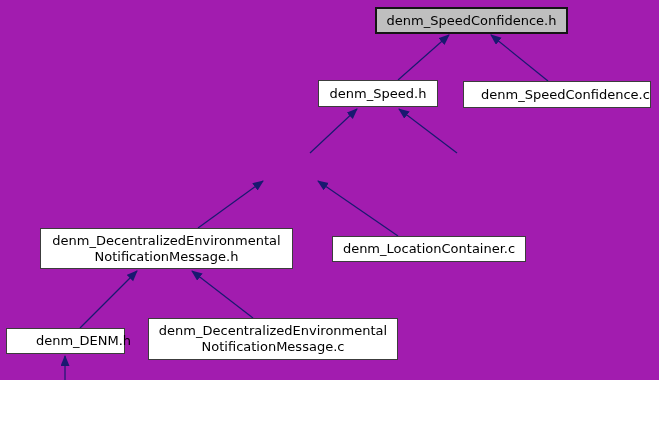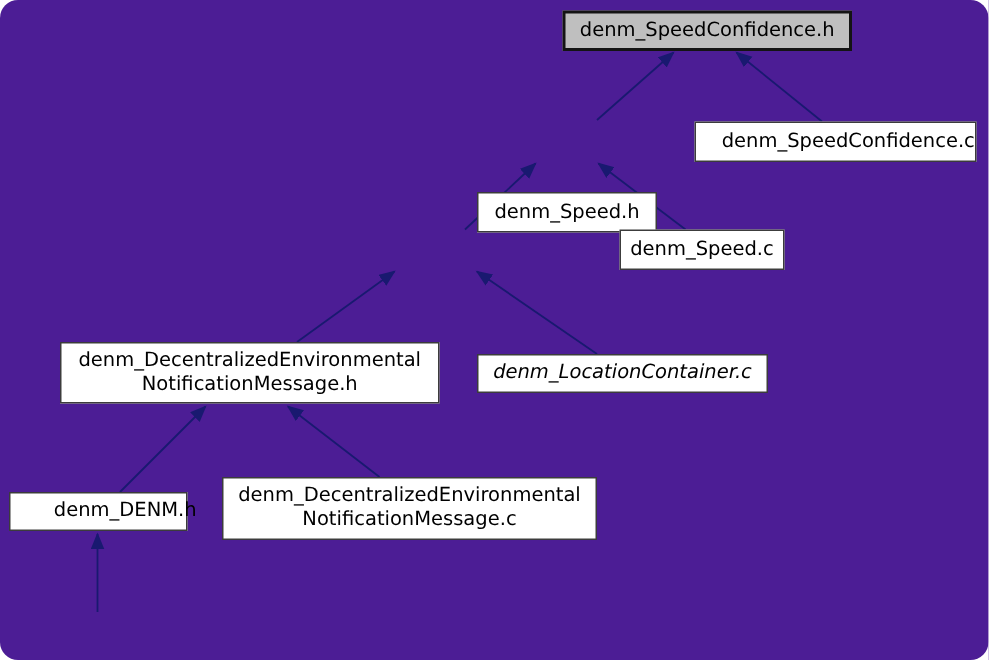--- a/index.html
+++ b/index.html
@@ -4,24 +4,23 @@
 <style>
   html, body {
     margin: 0;
     padding: 0;
     background: #ffffff;
     font-family: "DejaVu Sans", "Liberation Sans", sans-serif;
   }
   .canvas {
     position: relative;
     width: 659px;
-    height: 440px;
-    background: #4c1d95;
+    height: 380px;
+    background: #a21caf;
     overflow: hidden;
-    border-radius: 12px;
   }
   .edges-svg {
     position: absolute;
     left: 0;
     top: 0;
     width: 659px;
     height: 440px;
     z-index: 1;
   }
   .node {
@@ -69,39 +68,36 @@
     <line x1="398" y1="236" x2="318" y2="181" stroke="#191970" stroke-width="1.2" marker-end="url(#arrow)"></line>
     <line x1="80" y1="328" x2="137" y2="271" stroke="#191970" stroke-width="1.2" marker-end="url(#arrow)"></line>
     <line x1="253" y1="318" x2="192" y2="271" stroke="#191970" stroke-width="1.2" marker-end="url(#arrow)"></line>
     <line x1="65" y1="408" x2="65" y2="356" stroke="#191970" stroke-width="1.2" marker-end="url(#arrow)"></line>
   </svg>
 
   <div class="node current" style="left:375px; top:7px; width:193px; height:27px;">
     <span>denm_SpeedConfidence.h</span>
   </div>
 
-  <div class="node" style="left:318px; top:80px; width:120px; height:27px;margin-top:48px;">
+  <div class="node" style="left:318px; top:80px; width:120px; height:27px;">
     <span>denm_Speed.h</span>
   </div>
 
   <div class="node" style="left:463px; top:81px; width:188px; height:27px;padding-left:17px;">
     <span>denm_SpeedConfidence.c</span>
   </div>
 
 
-  <div class="node" style="left:413px; top:153px; width:110px; height:27px;">
-    <span>denm_Speed.c</span>
-  </div>
 
   <div class="node" style="left:40px; top:228px; width:253px; height:41px;">
     <span>denm_DecentralizedEnvironmental
 NotificationMessage.h</span>
   </div>
 
-  <div class="node" style="left:318px; top:236px; width:194px; height:26px;font-style:italic;">
+  <div class="node" style="left:332px; top:236px; width:194px; height:26px;">
     <span>denm_LocationContainer.c</span>
   </div>
 
   <div class="node" style="left:6px; top:328px; width:119px; height:26px;padding-left:36px;">
     <span>denm_DENM.h</span>
   </div>
 
   <div class="node" style="left:148px; top:318px; width:250px; height:42px;">
     <span>denm_DecentralizedEnvironmental
 NotificationMessage.c</span>

